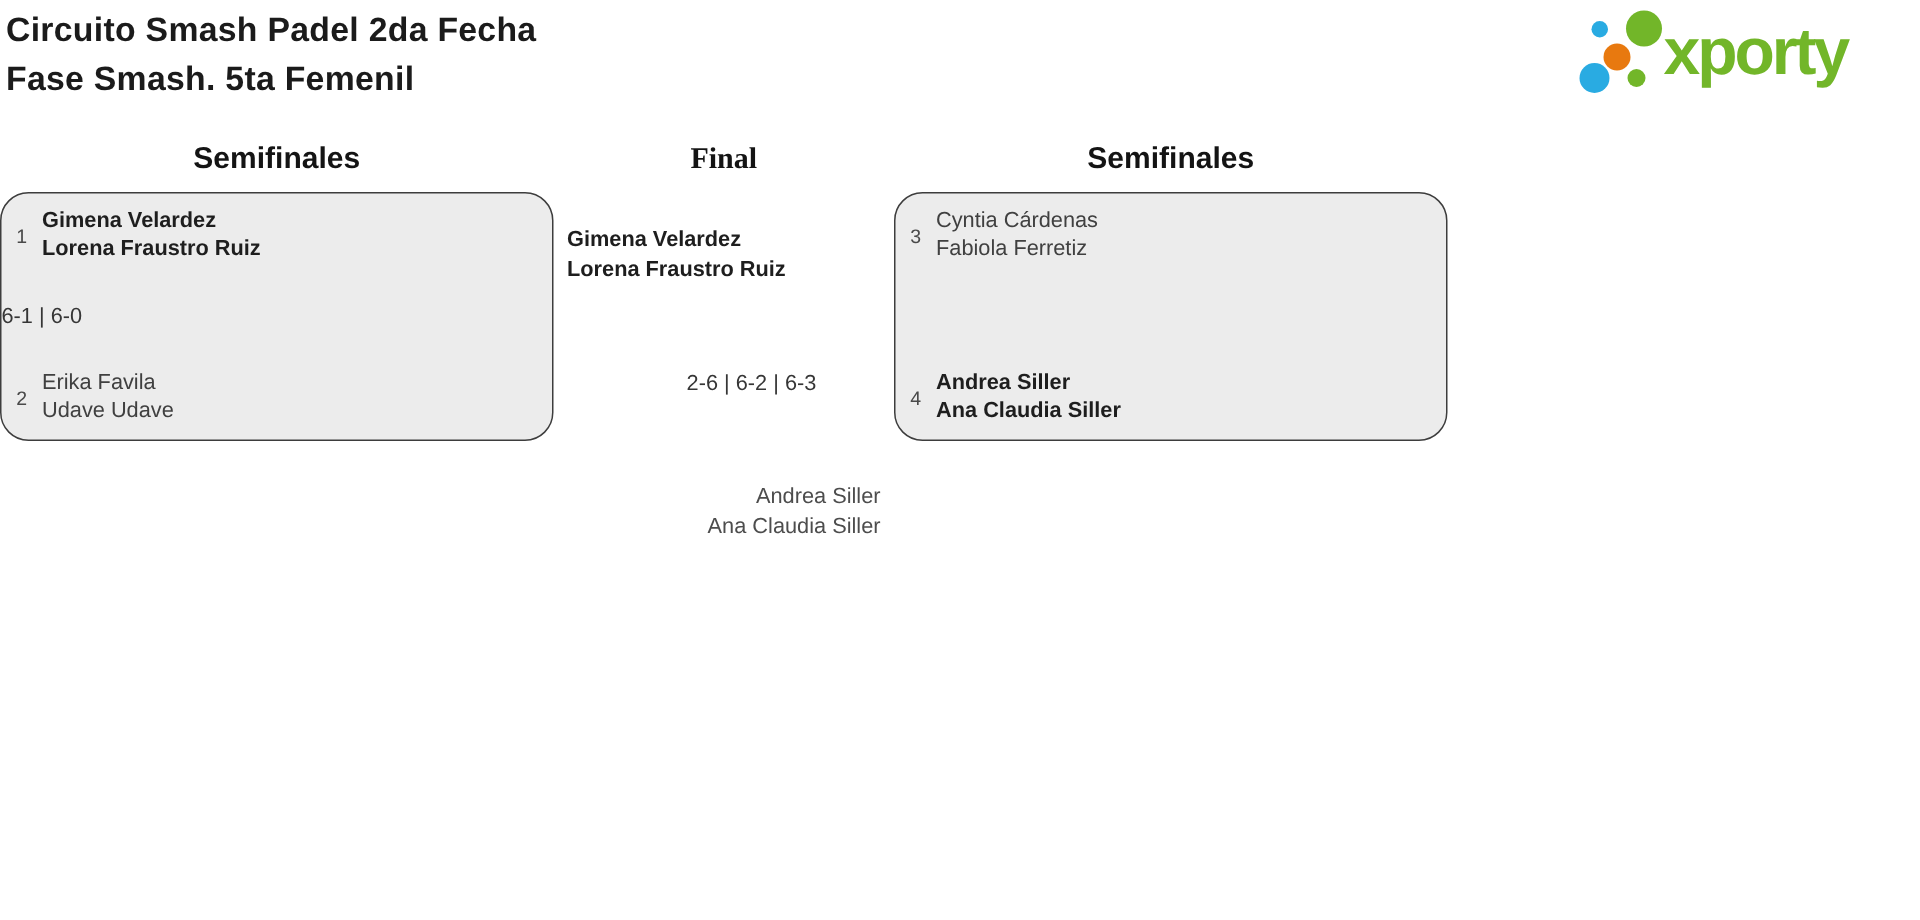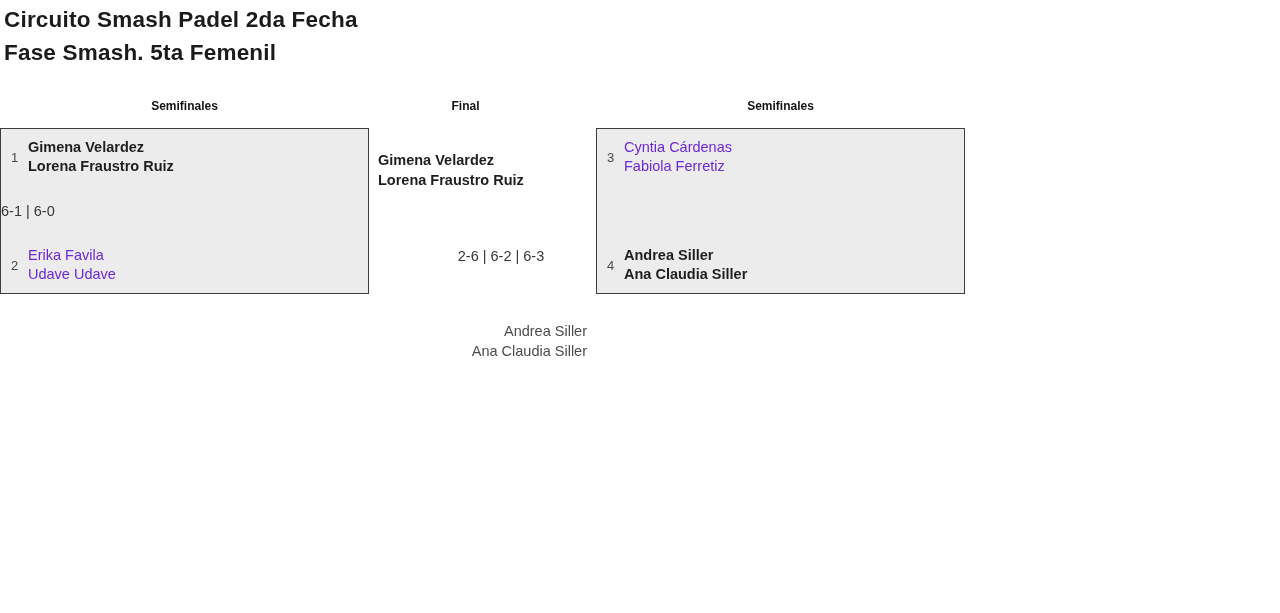--- a/index.html
+++ b/index.html
@@ -1,15 +1,15 @@
 <!DOCTYPE html>
 <html><head>
 <meta charset="utf-8">
 <style>
-  * { margin: 0; padding: 0; box-sizing: border-box; }
+  * { margin: 0; padding: 0; box-sizing: border-box; border-radius: 19px; }
   html, body { background: #ffffff; }
   .canvas {
     position: relative;
     width: 1280px;
     height: 613px;
     background: #ffffff;
     font-family: "Liberation Sans", "DejaVu Sans", sans-serif;
     overflow: hidden;
   }
 
@@ -48,28 +48,28 @@
     font-weight: bold;
     letter-spacing: -2px;
     color: #72b629;
     line-height: 62px;
   }
 
   
   .round-header {
     position: absolute;
     top: 97px;
-    font-size: 12px;
+    font-size: 20px;
     font-weight: bold;
     color: #141414;
     text-align: center;
     line-height: 19px;
   }
   .round-left   { left: 0;     width: 369px; }
-  .round-center { left: 352px; width: 227px; }
+  .round-center { left: 369px; width: 227px; font-family: Liberation Serif, serif; }
   .round-right  { left: 596px; width: 369px; }
 
   
   .match-box {
     position: absolute;
     top: 128px;
     width: 369px;
     height: 166px;
     background: #ececec;
     border: 1px solid #3d3d3d;
@@ -82,21 +82,21 @@
   .match-right { left: 596px; }
 
   .team-row { display: flex; align-items: center; }
   .seed {
     width: 27px;
     text-align: center;
     font-size: 13px;
     color: #4a4a4a;
     flex: 0 0 27px;
   }
-  .players { font-size: 14.5px; line-height: 19px; color: #6d28d9; }
+  .players { font-size: 14.5px; line-height: 19px; color: #404040; }
   .players .player { display: block; white-space: nowrap; }
   .players.winner { font-weight: bold; color: #1e1e1e; }
 
   .score {
     text-align: left;
     font-size: 14.5px;
     color: #363636;
     line-height: 19px;
   }
 
@@ -138,20 +138,28 @@
 </head>
 <body>
 
 <div class="canvas">
 
   <div class="page-title">
     <div>Circuito Smash Padel 2da Fecha</div>
     <div>Fase Smash. 5ta Femenil</div>
   </div>
 
+  <div class="logo">
+    <span class="dot dot-blue-small"></span>
+    <span class="dot dot-green-big"></span>
+    <span class="dot dot-orange"></span>
+    <span class="dot dot-blue-big"></span>
+    <span class="dot dot-green-small"></span>
+    <span class="logo-wordmark">xporty</span>
+  </div>
 
   <div class="round-header round-left">Semifinales</div>
   <div class="round-header round-center">Final</div>
   <div class="round-header round-right">Semifinales</div>
 
   <div class="match-box match-left">
     <div class="team-row">
       <span class="seed">1</span>
       <span class="players winner">
         <span class="player">Gimena Velardez</span>

